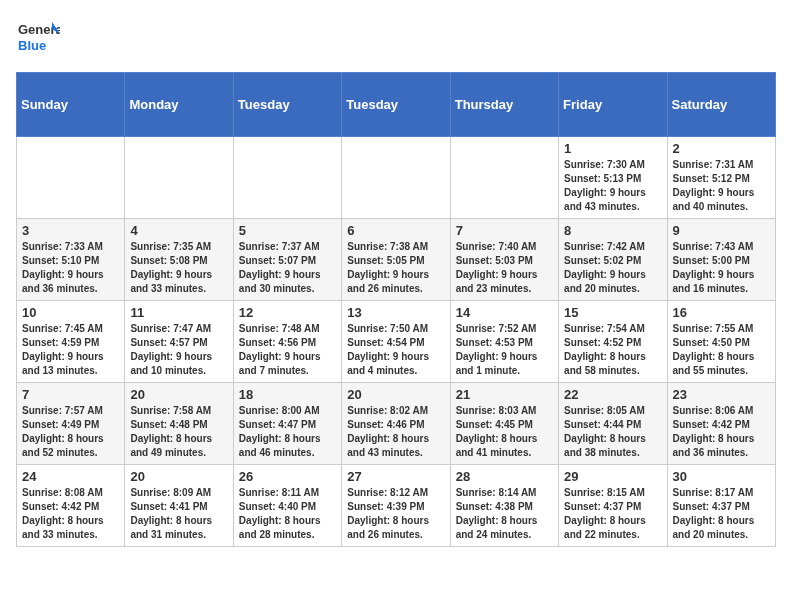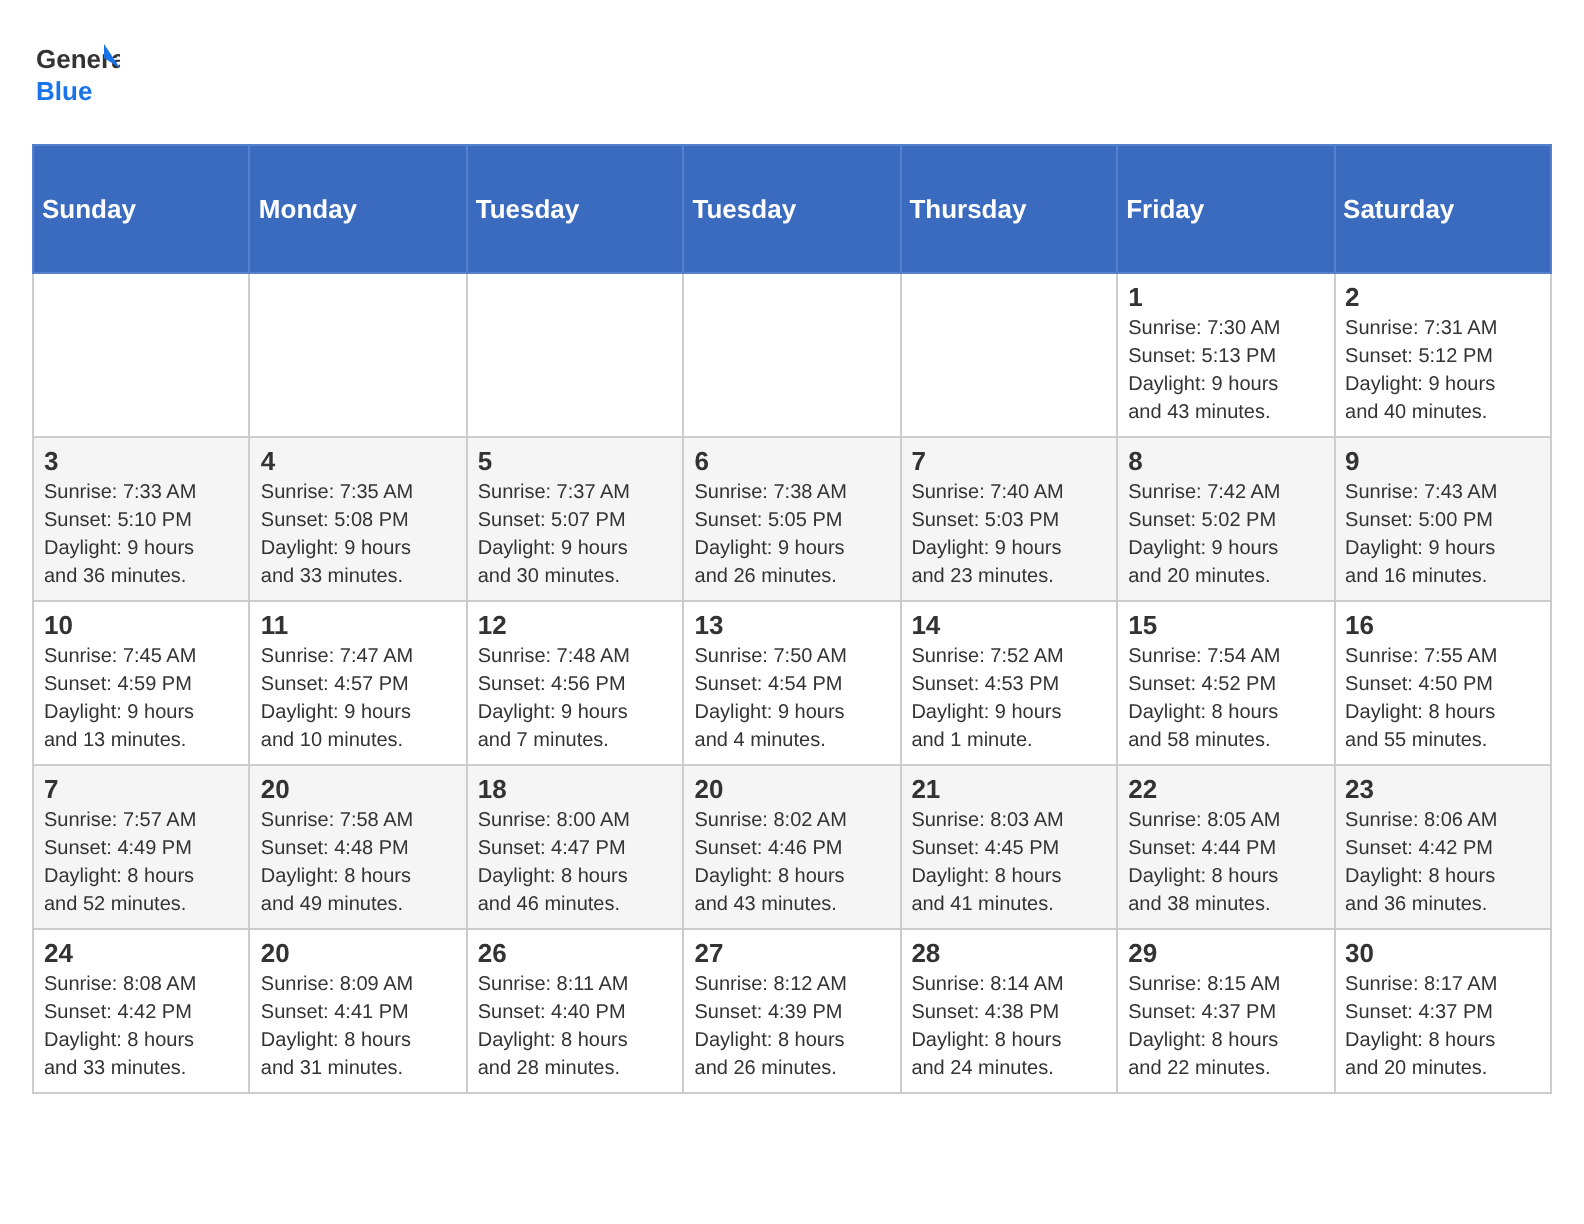--- a/index.html
+++ b/index.html
@@ -62,20 +62,21 @@
     .day-num {
       font-size: 13px;
       font-weight: bold;
       display: block;
       margin-bottom: 2px;
     }
     .day-info {
       font-size: 10px;
       line-height: 1.4;
       color: #333;
+      font-weight: bold;
     }
     .empty-cell {
       background: #fff !important;
     }
   </style>
 </head>
 <body>
 
 <div class="header">
   <div class="logo">

